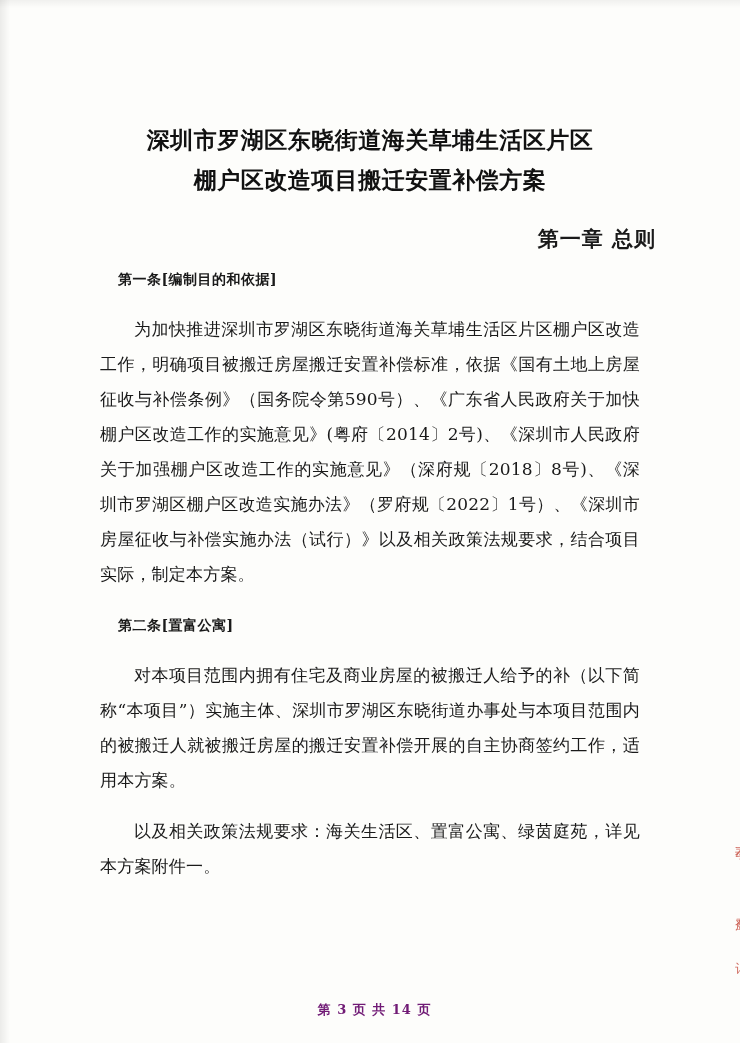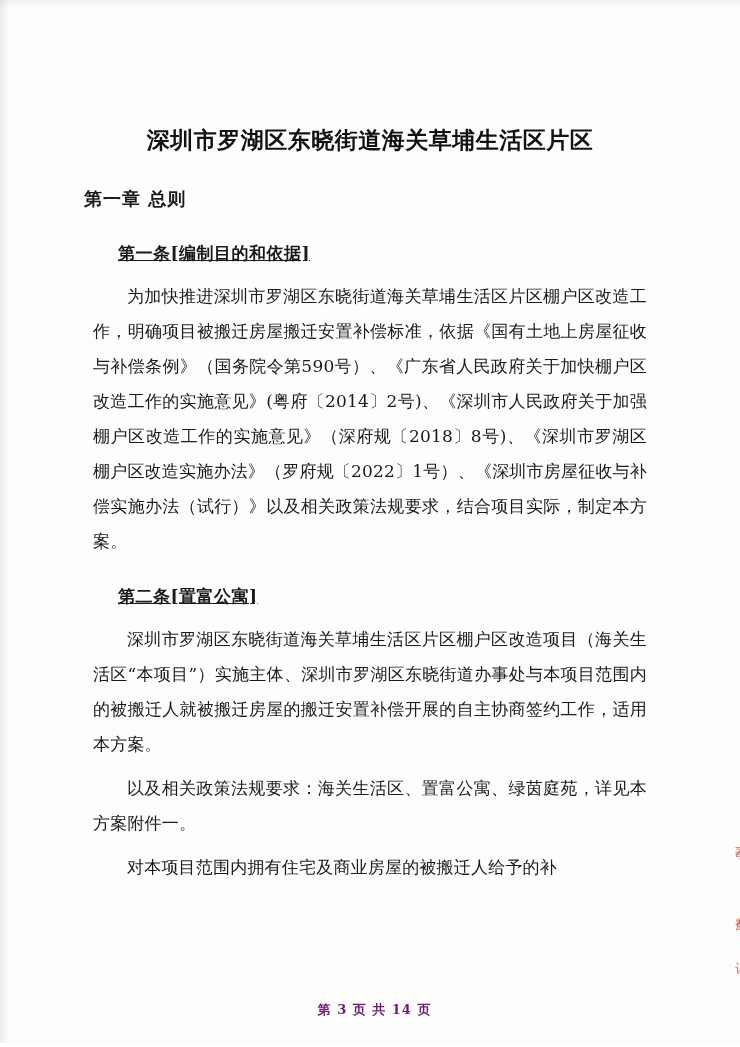--- a/index.html
+++ b/index.html
@@ -37,41 +37,40 @@
     line-height: 40px;
     letter-spacing: 0.5px;
     color: #111;
     margin: 0 0 10px 0;
   }
   .doc-title .line {
     display: block;
     white-space: nowrap;
   }
   .chapter-heading {
-    text-align: left;
+    text-align: right;
     font-weight: bold;
-    font-size: 18px;
+    font-size: 21px;
     line-height: 34px;
     margin: 22px 0 6px 0;
     letter-spacing: 1px;
   }
   .article-heading {
     font-weight: bold;
-    font-size: 17px;
+    font-size: 14px;
     line-height: 34px;
     text-indent: 34px;
-    margin: 20px 0 2px 0;
+    margin: 6px 0 2px 0;
     letter-spacing: 0.5px;
-    text-decoration: underline;
   }
   p.body-text {
     font-size: 17px;
     line-height: 35px;
     text-indent: 34px;
-    margin: 9px;
+    margin: 16px;
     text-align: justify;
     text-justify: inter-ideograph;
     letter-spacing: 0.2px;
   }
   .footer {
     position: absolute;
     left: 0;
     right: 0;
     bottom: 24px;
     text-align: center;
@@ -115,29 +114,29 @@
   <div class="edge-shadow-top"></div>
 
   <div class="seal-mark seal-1">不动</div>
   <div class="seal-mark seal-2">产登</div>
   <div class="seal-mark seal-3">记</div>
 
   <div class="page-inner">
 
     <h1 class="doc-title">
       <span class="line">深圳市罗湖区东晓街道海关草埔生活区片区</span>
+      <span class="line">棚户区改造项目搬迁安置补偿方案</span>
     </h1>
 
     <div class="chapter-heading">第一章  总则</div>
 
     <div class="article-heading">第一条[编制目的和依据]</div>
     <p class="body-text">为加快推进深圳市罗湖区东晓街道海关草埔生活区片区棚户区改造工作，明确项目被搬迁房屋搬迁安置补偿标准，依据《国有土地上房屋征收与补偿条例》（国务院令第590号）、《广东省人民政府关于加快棚户区改造工作的实施意见》(粤府〔2014〕2号)、《深圳市人民政府关于加强棚户区改造工作的实施意见》（深府规〔2018〕8号)、《深圳市罗湖区棚户区改造实施办法》（罗府规〔2022〕1号）、《深圳市房屋征收与补偿实施办法（试行）》以及相关政策法规要求，结合项目实际，制定本方案。</p>
 
     <div class="article-heading">第二条[置富公寓]</div>
-    <p class="body-text">深圳市罗湖区东晓街道海关草埔生活区片区棚户区改造项目（海关生活区“本项目”）实施主体、深圳市罗湖区东晓街道办事处与本项目范围内的被搬迁人就被搬迁房屋的搬迁安置补偿开展的自主协商签约工作，适用本方案。</p>
+    <p class="body-text">对本项目范围内拥有住宅及商业房屋的被搬迁人给予的补（以下简称“本项目”）实施主体、深圳市罗湖区东晓街道办事处与本项目范围内的被搬迁人就被搬迁房屋的搬迁安置补偿开展的自主协商签约工作，适用本方案。</p>
     <p class="body-text">以及相关政策法规要求：海关生活区、置富公寓、绿茵庭苑，详见本方案附件一。</p>
 
-    <p class="body-text">对本项目范围内拥有住宅及商业房屋的被搬迁人给予的补</p>
 
   </div>
 
   <div class="footer">第 3 页 共 14 页</div>
 </div>
 
 </body></html>

